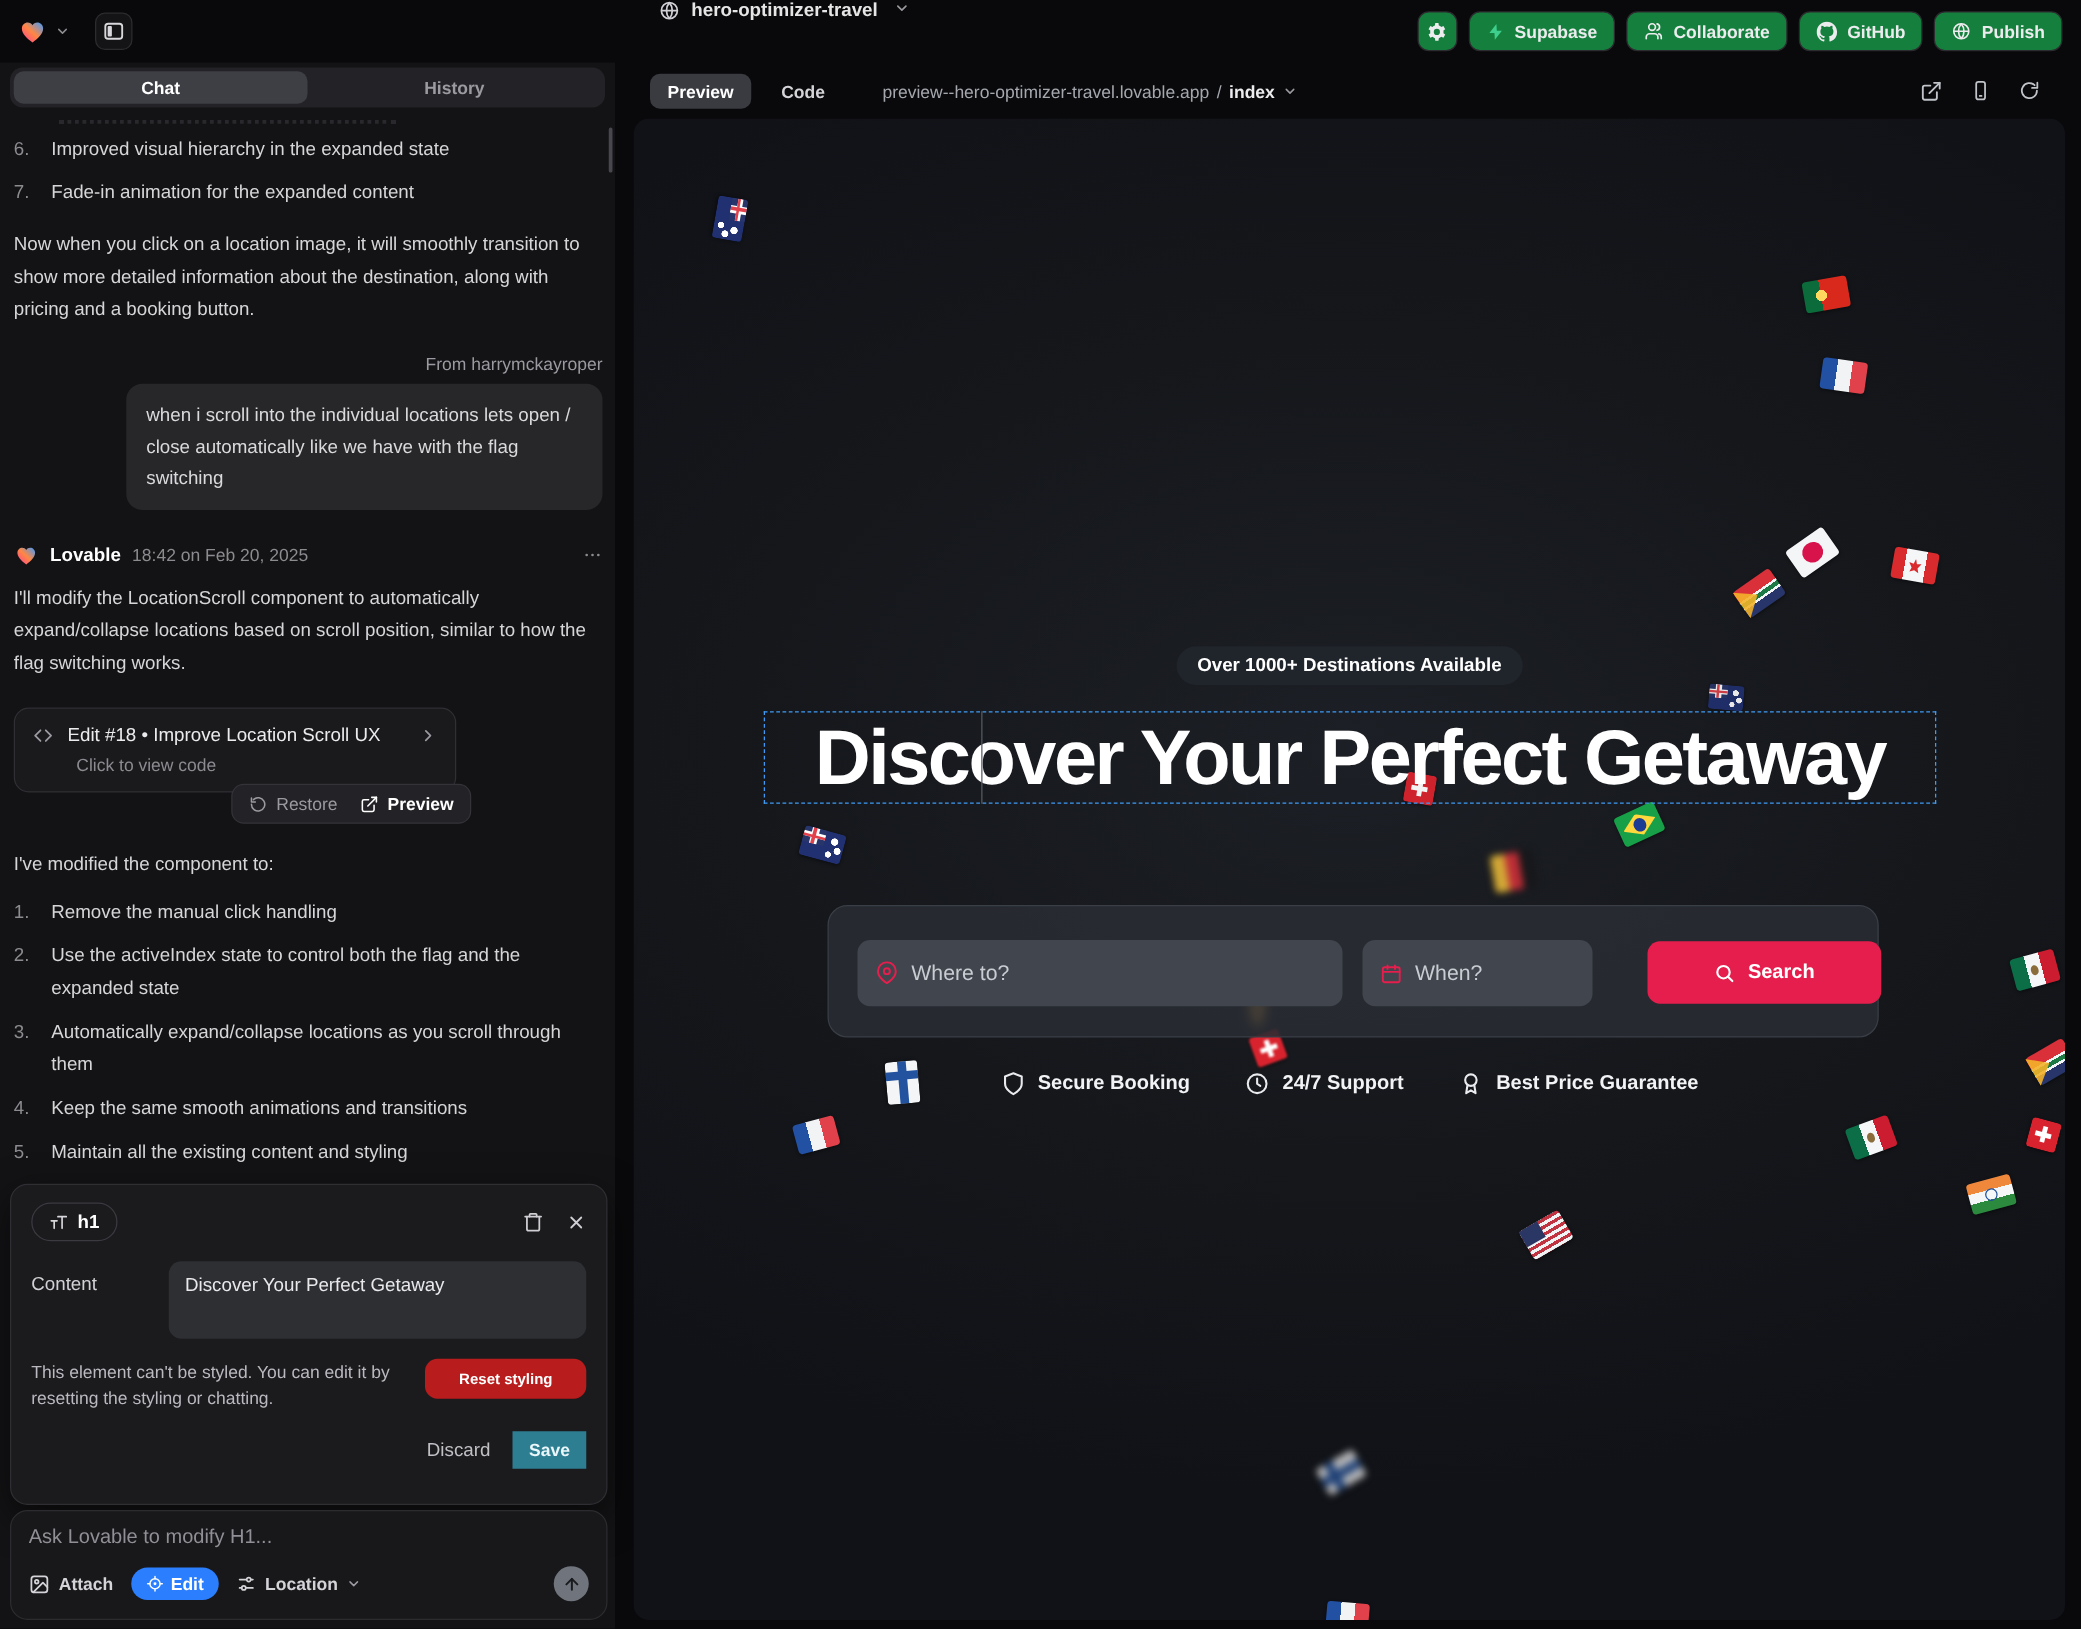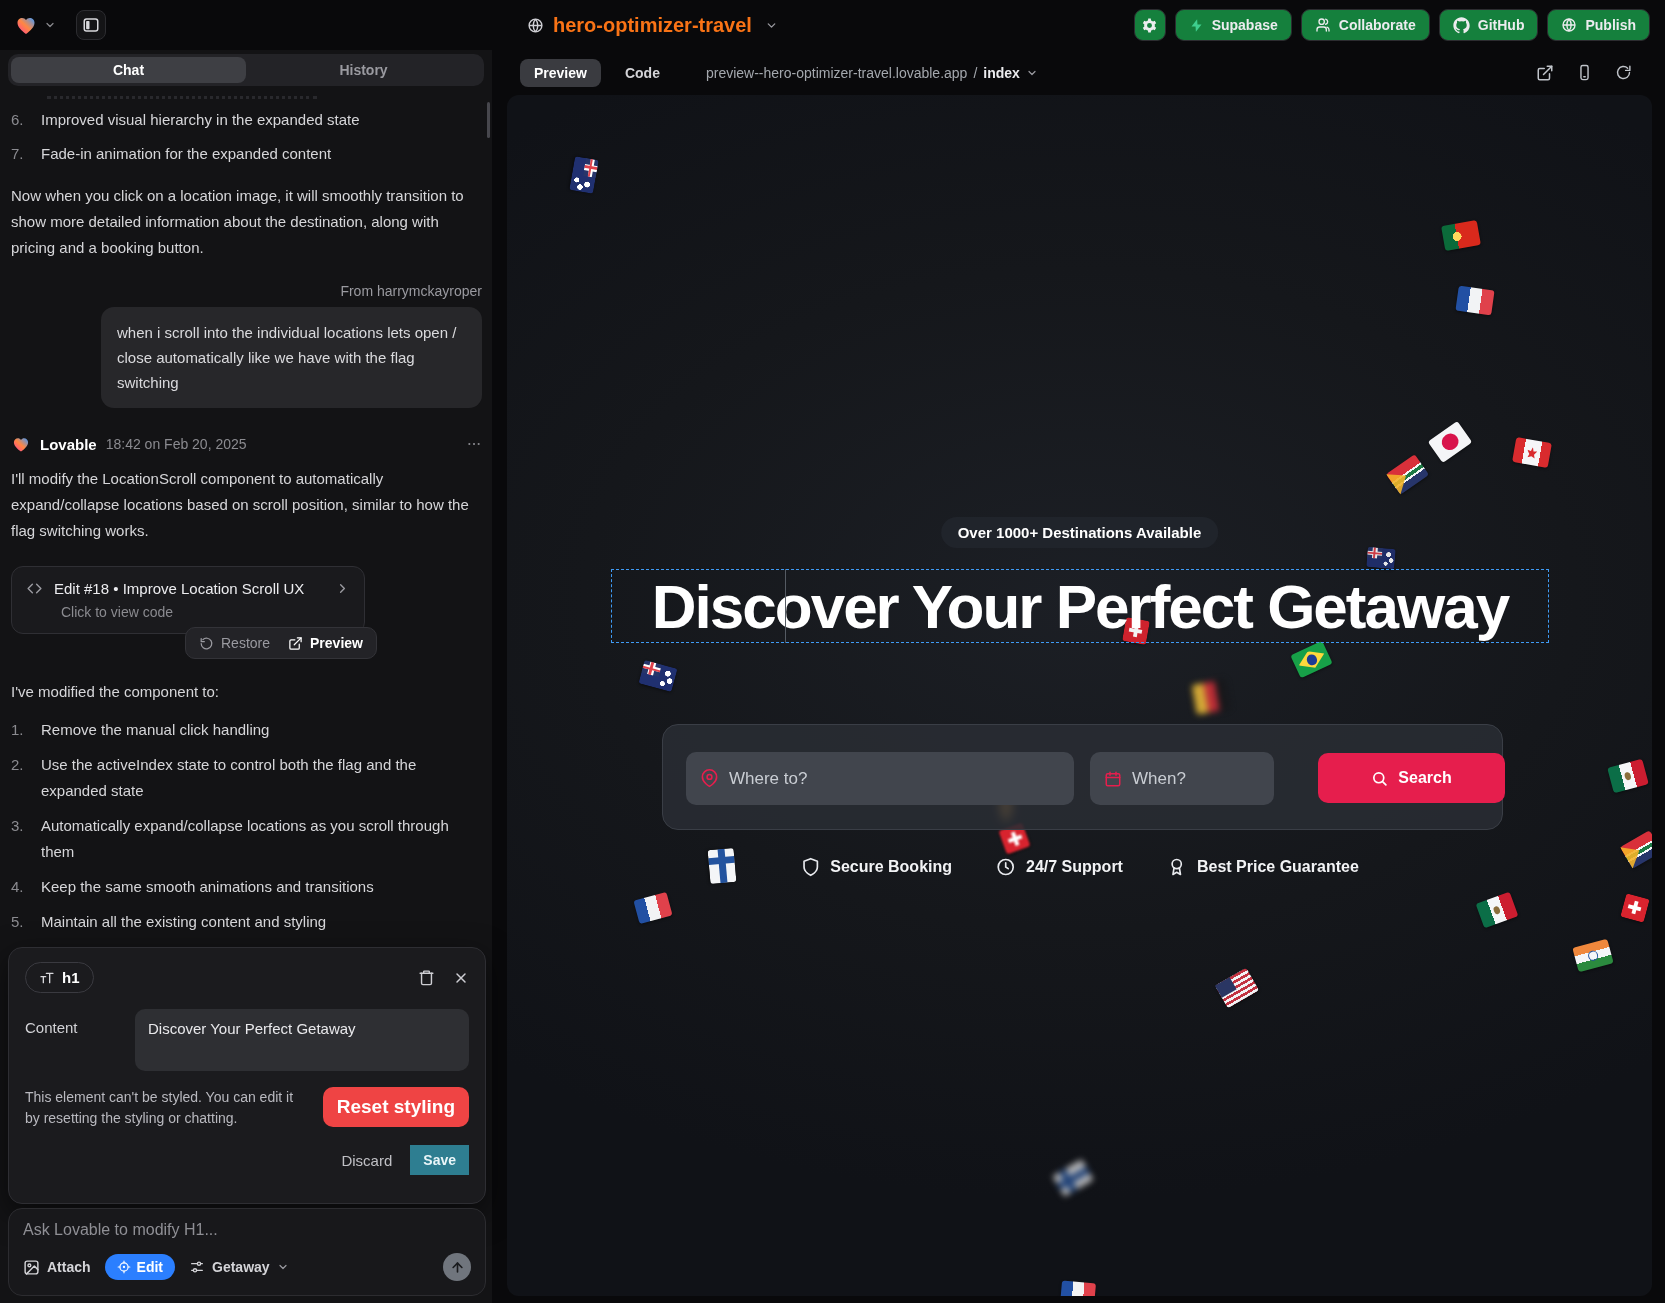--- a/index.html
+++ b/index.html
@@ -5,21 +5,21 @@
   *{margin:0;padding:0;box-sizing:border-box;font-family:"Liberation Sans","DejaVu Sans",sans-serif;}
   html,body{width:1665px;height:1303px;overflow:hidden;background:#09090b;color:#e8e8ea;}
   .app{position:relative;width:1665px;height:1303px;}
   svg{display:block;}
 
   
   .topbar{position:absolute;left:0;top:0;right:0;height:50px;display:flex;align-items:center;}
   .tb-left{display:flex;align-items:center;gap:6px;padding-left:14px;}
   .logo-chevron{color:#8b8b90;}
   .icon-btn{width:30px;height:30px;border-radius:8px;border:1px solid #2c2c30;background:#141416;display:flex;align-items:center;justify-content:center;color:#d8d8dc;cursor:pointer;}
-  .tb-project{position:absolute;left:527px;top:0;height:50px;display:flex;align-items:center;gap:9px;color:#f97316;font-size:20px;font-weight:700;cursor:pointer;}
+  .tb-project{position:absolute;left:527px;top:0;height:50px;display:flex;gap:9px;color:#e5e5e5;font-size:15px;font-weight:700;cursor:pointer;}
   .tb-project .globe{color:#cfcfd4;}
   .tb-project .chev{color:#9a9aa0;margin-left:4px;}
   .tb-right{position:absolute;right:15px;top:0;height:50px;display:flex;align-items:center;gap:9px;}
   .tb-btn{height:32px;display:flex;align-items:center;gap:8px;padding:0 13px;border-radius:9px;border:1px solid #2c2c30;background:#15803d;color:#ececef;font-size:14px;font-weight:700;cursor:pointer;}
   .tb-btn.square{width:32px;padding:0;justify-content:center;}
 
   
   .sidebar{position:absolute;left:0;top:50px;width:492px;bottom:0;background:#131315;}
   .tabs{position:absolute;left:8px;right:8px;top:4px;height:32px;background:#232327;border-radius:10px;padding:3px;display:flex;}
   .tab{flex:1;border:none;border-radius:8px;background:transparent;color:#9a9aa0;font-size:14px;font-weight:700;cursor:pointer;}
@@ -55,21 +55,21 @@
   .ep-head{display:flex;align-items:center;}
   .tag-badge{display:flex;align-items:center;gap:7px;border:1px solid #3a3a40;border-radius:999px;padding:6px 13px;color:#fff;font-size:15px;font-weight:700;}
   .tag-badge .tt{color:#d8d8dc;}
   .ep-actions{margin-left:auto;display:flex;align-items:center;gap:18px;}
   .ep-actions button{background:none;border:none;color:#cfcfd4;cursor:pointer;}
   .content-row{display:flex;margin-top:16px;gap:14px;}
   .content-row label{width:96px;padding-top:10px;font-size:15px;color:#d2d2d6;}
   .content-row textarea{flex:1;height:62px;resize:none;background:#2e2f33;border:none;border-radius:10px;color:#e9e9ec;font-size:15px;padding:11px 13px;outline:none;}
   .note-row{display:flex;margin-top:16px;align-items:flex-start;gap:12px;}
   .note-row p{flex:1;max-width:320px;font-size:14px;line-height:21px;color:#b9b9bf;}
-  .reset-btn{background:#ef4444;border:none;border-radius:10px;color:#fff;font-size:19px;font-weight:700;padding:9px 14px;cursor:pointer;}
+  .reset-btn{background:#b91c1c;border:none;border-radius:10px;color:#fff;font-size:12px;font-weight:700;padding:9px 27px;cursor:pointer;}
   .actions-row{display:flex;justify-content:flex-end;align-items:center;gap:18px;margin-top:16px;}
   .discard-btn{background:none;border:none;color:#c0c0c5;font-size:15px;cursor:pointer;}
   .save-btn{border:none;border-radius:0;padding:7px 13px;font-size:14px;font-weight:700;color:#eaf6f9;cursor:pointer;}
 
   
   .composer{position:absolute;left:8px;right:6px;bottom:7px;height:88px;background:#18181b;border:1px solid #2c2c30;border-radius:14px;padding:12px 14px;}
   .composer input{width:100%;background:transparent;border:none;outline:none;color:#e5e5e8;font-size:16px;}
   .composer input::placeholder{color:#8f8f95;}
   .composer-row{display:flex;align-items:center;gap:14px;margin-top:14px;}
   .c-btn{display:flex;align-items:center;gap:7px;background:none;border:none;color:#d4d4d8;font-size:14px;font-weight:700;cursor:pointer;}
@@ -418,21 +418,21 @@
           <span>Edit</span>
         </button>
         <button class="c-btn">
           <span>
             <svg width="16" height="16" viewBox="0 0 24 24" fill="none" stroke="currentColor" stroke-width="2" stroke-linecap="round">
                 <path d="M4 7h8M17.5 7H20M4 17h2.5M12 17h8"></path>
                 <circle cx="15" cy="7" r="2.4"></circle>
                 <circle cx="9" cy="17" r="2.4"></circle>
               </svg>
           </span>
-          <span>Getaway</span>
+          <span>Location</span>
           <span class="c-chev">
             <svg width="12" height="12" viewBox="0 0 24 24" fill="none" stroke="currentColor" stroke-width="2.4" stroke-linecap="round" stroke-linejoin="round">
                 <path d="M6 9l6 6 6-6"></path>
               </svg>
           </span>
         </button>
         <button class="send-btn">
           <span>
             <svg width="15" height="15" viewBox="0 0 24 24" fill="none" stroke="currentColor" stroke-width="2.6" stroke-linecap="round" stroke-linejoin="round">
                 <path d="M12 19V5"></path>

